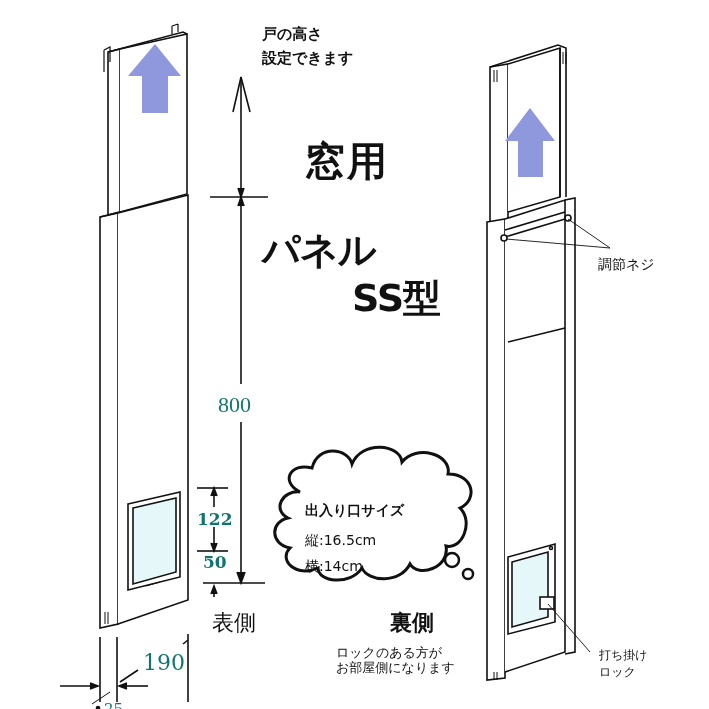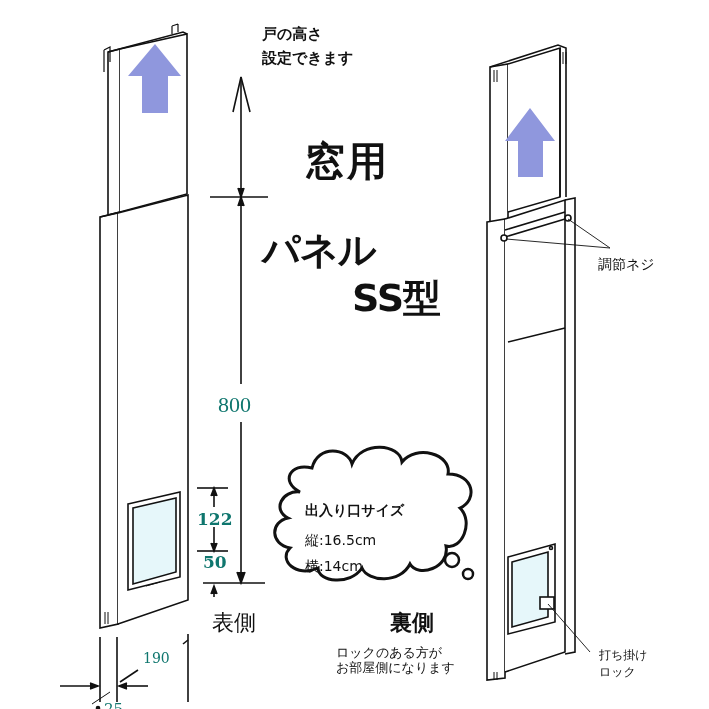--- a/index.html
+++ b/index.html
@@ -8,21 +8,21 @@
     .lbl { position: absolute; color: #111; white-space: nowrap; }
     .note-top { left: 262px; top: 10px; font-size: 15px; font-weight: bold; line-height: 24px; font-family: "DejaVu Sans", sans-serif; }
     .note-top div { display: block; }
     .title-window { left: 305px; top: 122px; font-size: 40px; font-weight: bold; letter-spacing: 2px; }
     .title-main { left: 262px; top: 196px; font-size: 38px; font-weight: bold; line-height: 48px; letter-spacing: -1px; margin-top: 18px; }
     .title-main .l3 { padding-left: 90px; }
     .dim { font-family: "DejaVu Serif", serif; font-weight: bold; font-size: 17px; color: #0f766e; }
     .dim-800 { left: 218px; top: 380px; font-size: 22px; font-weight: normal; font-family: "Liberation Serif", serif; }
     .dim-165 { left: 197px; top: 497px; }
     .dim-50 { left: 203px; top: 540px; }
-    .dim-190 { left: 143px; top: 638px; font-weight: normal; font-size: 14px; }
+    .dim-190 { left: 143px; top: 638px; font-weight: normal; font-size: 22px; }
     .dim-25 { left: 104px; top: 688px; font-weight: normal; font-size: 15px; }
     .side-front { left: 212px; top: 596px; font-size: 22px; font-weight: normal; }
     .side-back { left: 390px; top: 596px; font-size: 22px; font-weight: bold; }
     .back-note { left: 336px; top: 633px; font-size: 13px; line-height: 15px; }
     .bubble-title { left: 305px; top: 490px; font-size: 14px; font-weight: bold; }
     .bubble-line { left: 305px; font-size: 14px; }
     .bubble-v { top: 520px; }
     .bubble-h { top: 546px; }
     .callout-screw { left: 598px; top: 244px; font-size: 14px; text-align: right; }
     .callout-lock { left: 585px; top: 635px; font-size: 12px; line-height: 17px; margin-left: 14px; }

